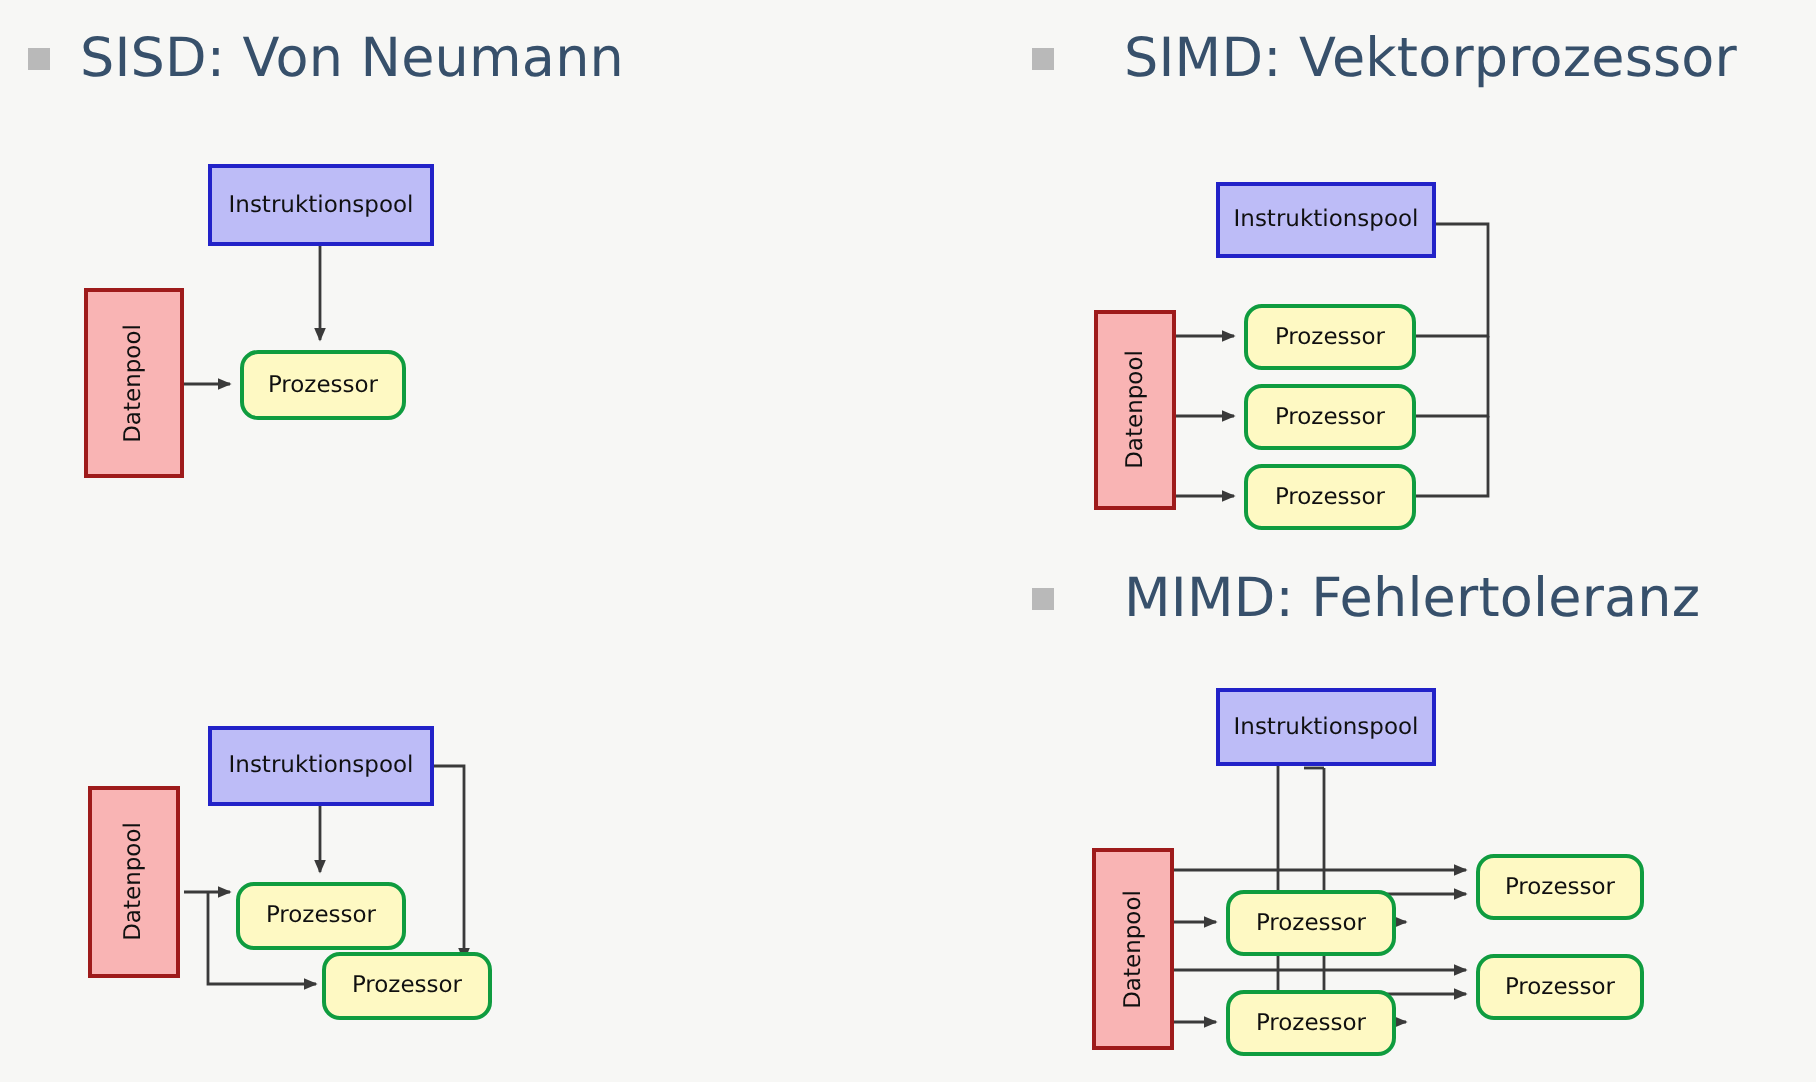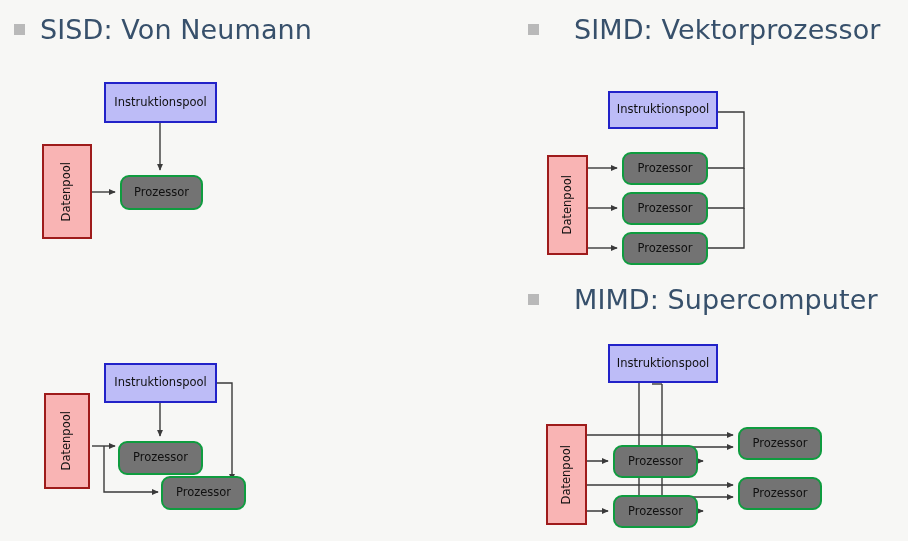--- a/index.html
+++ b/index.html
@@ -30,21 +30,21 @@
   .q-br { left: 454px; top: 270px; }
 
   .bullet-row {
     position: absolute;
     display: flex;
     align-items: center;
     gap: 14px;
     white-space: nowrap;
   }
   .q-tl .bullet-row, .q-bl .bullet-row { left: 14px; top: 16px; gap: 15px; }
-  .q-tr .bullet-row, .q-br .bullet-row { left: 74px; top: 16px; gap: 35px; }
+  .q-tr .bullet-row, .q-br .bullet-row { left: 62px; top: 16px; gap: 35px; }
 
   .bullet-square {
     width: 11px;
     height: 11px;
     background: #b9b9b9;
     flex: 0 0 auto;
   }
   .bullet-title {
     font-family: "DejaVu Sans", sans-serif;
     font-size: 27px;
@@ -82,21 +82,21 @@
     color: #101010;
     line-height: 1;
     z-index: 2;
   }
   .node.instr {
     background: #bdbcf7;
     border: 2.5px solid #2222c8;
     border-radius: 0;
   }
   .node.proc {
-    background: #737373;
+    background: #fef9c3;
     border: 2.5px solid #0f9c3f;
     border-radius: 9px;
   }
   .node.data {
     background: #f9b4b4;
     border: 2.5px solid #9e1b1b;
     border-radius: 0;
   }
   .node.data .vtext {
     transform: rotate(-90deg);
@@ -217,21 +217,21 @@
       </div>
       <div class="node proc" style="left:161px; top:206px; width:85px; height:34px;">
         <span>Prozessor</span>
       </div>
     </div>
   </div>
 
   <div class="quadrant q-br">
     <div class="bullet-row">
       <span class="bullet-square"></span>
-      <span class="bullet-title">MIMD: Supercomputer</span>
+      <span class="bullet-title">MIMD: Fehlertoleranz</span>
     </div>
 
     <div class="diagram">
       <svg viewBox="0 0 454 270">
         <defs>
           <marker id="ah4" markerWidth="7" markerHeight="7" refX="6.2" refY="3" orient="auto" markerUnits="userSpaceOnUse">
             <path d="M0,0 L7,3 L0,6 z" fill="#3a3a3a"></path>
           </marker>
         </defs>
 

